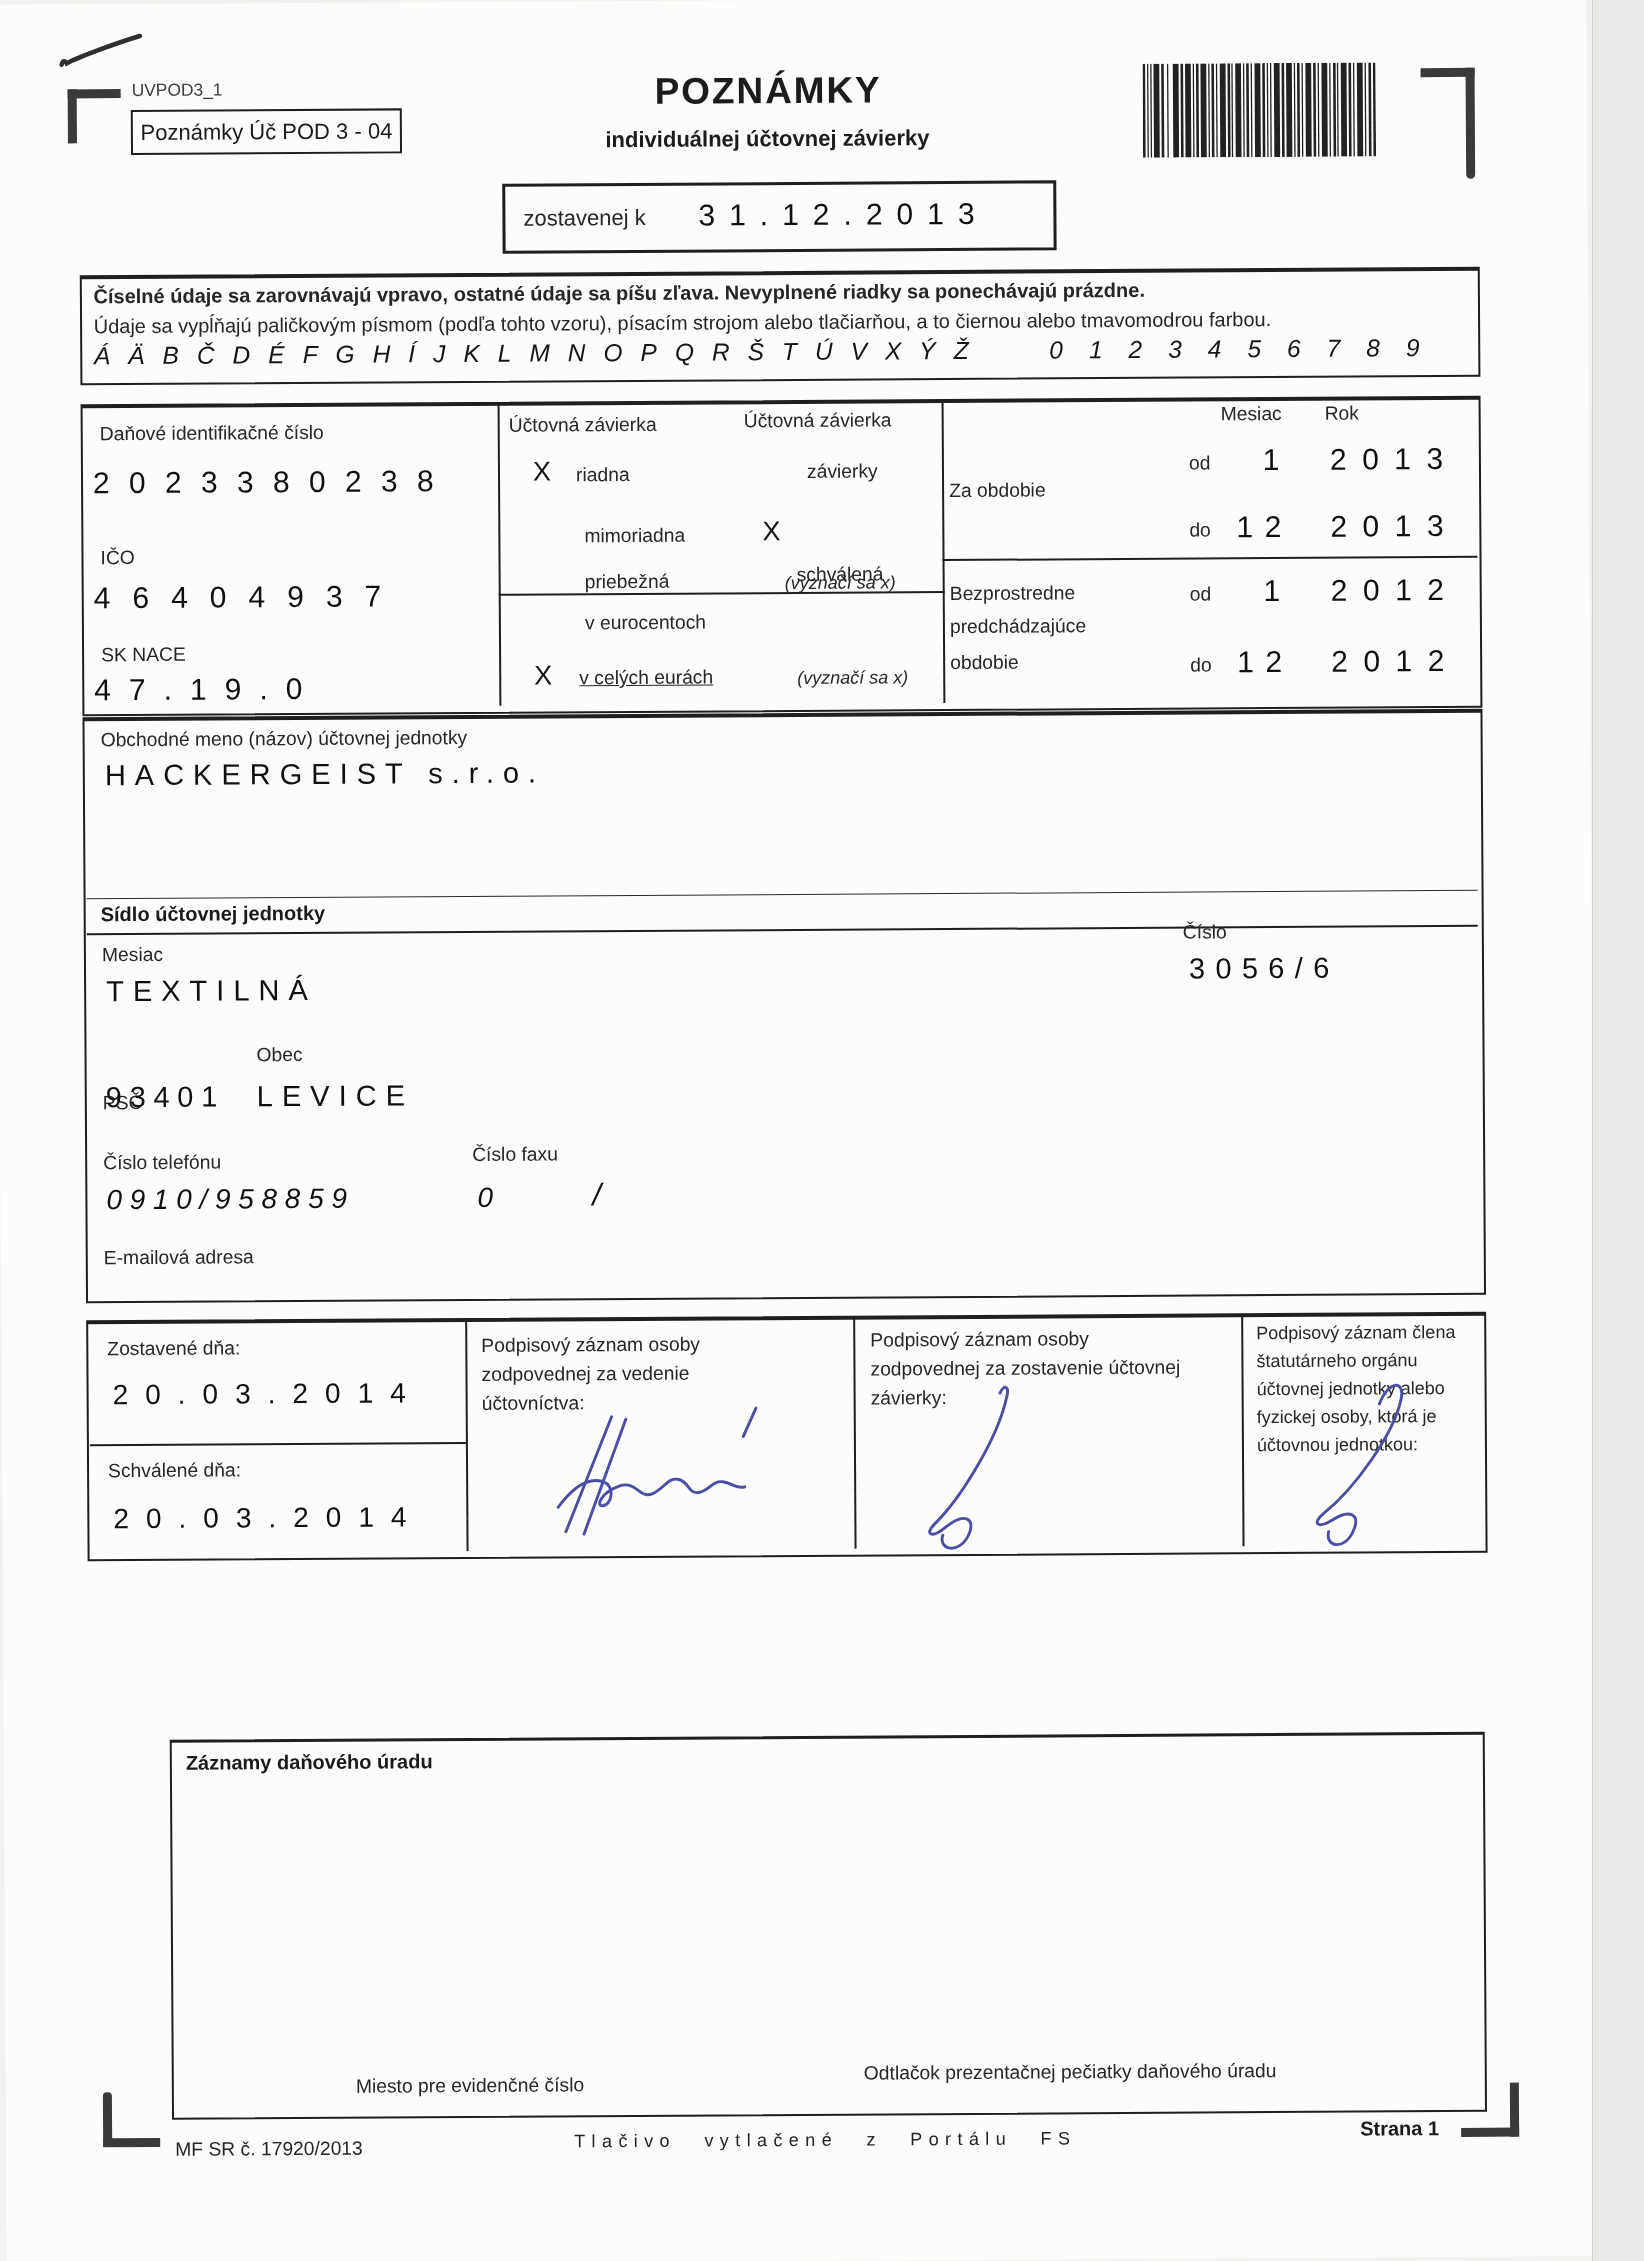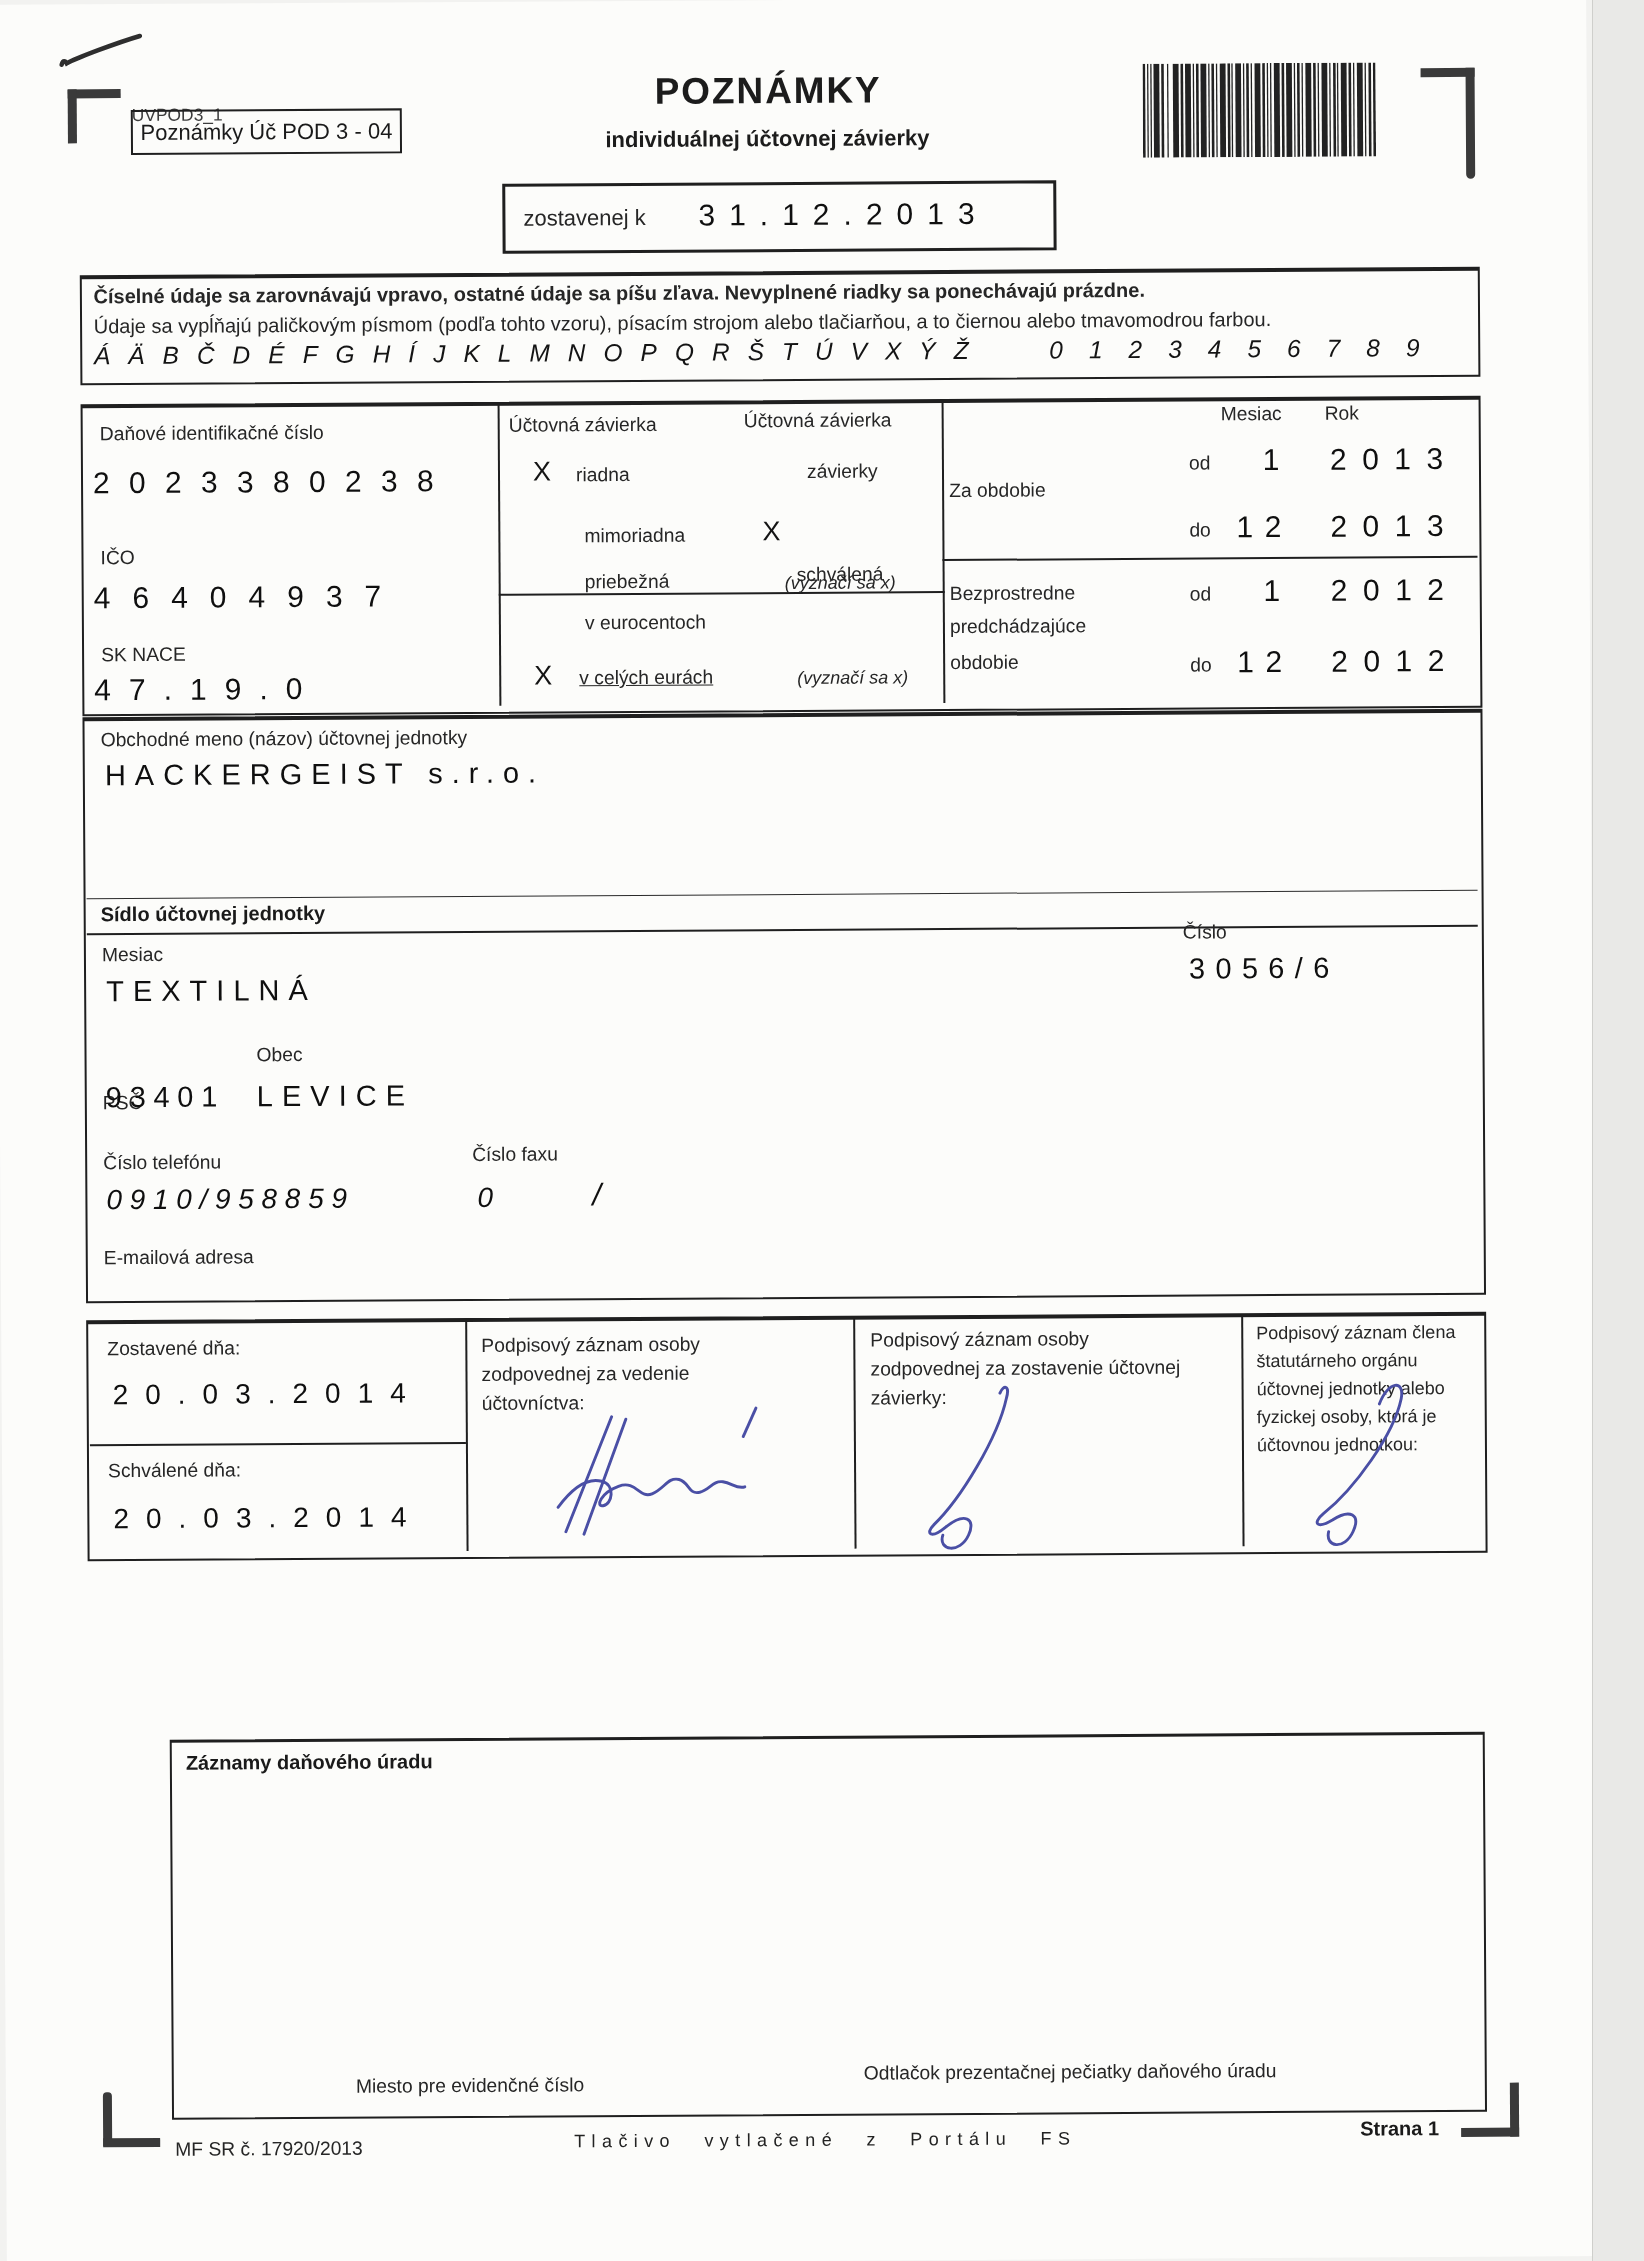--- a/index.html
+++ b/index.html
@@ -28,21 +28,21 @@
 
   <svg class="abs" style="left:63px;top:23px;" width="90" height="45" viewBox="0 0 140 70">
     <path d="M8,58 C10,50 14,52 16,56 C30,48 95,24 130,14" fill="none" stroke="#2e2e2e" stroke-width="7" stroke-linecap="round"></path>
   </svg>
 
   <div class="corner" style="left:74px;top:85px;width:53px;height:9px;"></div>
   <div class="corner" style="left:74px;top:85px;width:9px;height:54px;"></div>
   <div class="corner" style="left:1427px;top:72px;width:54px;height:9px;"></div>
   <div class="corner" style="left:1472px;top:72px;width:9px;height:111px;border-radius:0 0 5.2px 5.2px;"></div>
 
-  <div class="abs label" style="left:138px;top:76px;font-size:17.4px;color:#3c3c3c;margin-top:25px;">UVPOD3_1</div>
+  <div class="abs label" style="left:138px;top:76px;font-size:17.4px;color:#3c3c3c;">UVPOD3_1</div>
 
   <div class="box" style="left:137px;top:106px;width:267px;height:41px;border-width:2.6px;">
     <div class="abs" style="left:0;top:0;width:100%;height:100%;display:flex;align-items:center;justify-content:center;font-size:22px;color:#1a1a1a;white-space:nowrap;">Poznámky Úč POD 3 - 04</div>
   </div>
 
   <div class="abs" style="left:568px;top:70px;width:413px;text-align:center;font-size:37px;font-weight:bold;letter-spacing:1.9px;color:#1c1c1c;">POZNÁMKY</div>
   <div class="abs" style="left:535px;top:126px;width:477px;text-align:center;font-size:22px;font-weight:bold;color:#1c1c1c;">individuálnej účtovnej závierky</div>
 
   <svg class="abs" style="left:1149px;top:66px;" width="233" height="94" viewBox="0 0 362 146">
     <g fill="#222">

